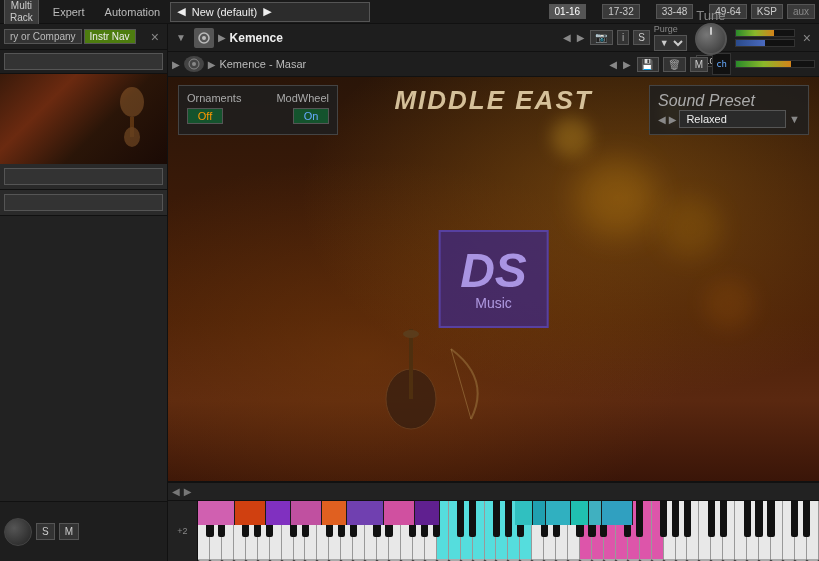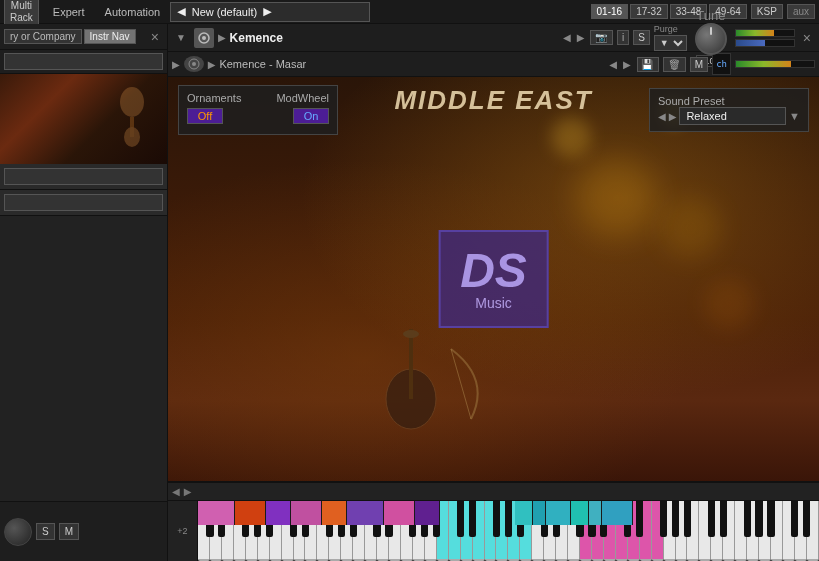--- a/index.html
+++ b/index.html
@@ -111,21 +111,21 @@
       gap: 2px;
     }
     .sidebar-tab {
       background: #333;
       border: 1px solid #555;
       color: #bbb;
       font-size: 10px;
       padding: 1px 5px;
       cursor: pointer;
     }
-    .sidebar-tab.active { background: #737373; color: #eee; }
+    .sidebar-tab.active { background: #4d7c0f; color: #eee; }
     .sidebar-close {
       margin-left: auto;
       color: #888;
       cursor: pointer;
       font-size: 12px;
     }
     .sidebar-search {
       background: #1e1e1e;
       border-bottom: 1px solid #111;
       padding: 3px 4px;
@@ -367,21 +367,21 @@
       min-width: 160px;
     }
     .controls-row {
       display: flex;
       justify-content: space-between;
       align-items: center;
       margin-bottom: 4px;
     }
     .ctrl-label { color: #aaa; font-size: 11px; }
     .ctrl-value {
-      background: #4c1d95;
+      background: #14532d;
       border: 1px solid #555;
       color: #f90;
       font-size: 11px;
       padding: 1px 4px;
       min-width: 36px;
       text-align: center;
     }
     .ctrl-value.on { color: #6af; }
 
     .discovery-text {
@@ -408,21 +408,21 @@
       font-style: italic;
       display: block;
     }
 
     .controls-right {
       background: rgba(30,30,30,0.85);
       border: 1px solid #444;
       padding: 6px 8px;
       min-width: 160px;
     }
-    .sound-preset-label { color: #aaa; font-size: 11px; margin-bottom: 0; display: block; }
+    .sound-preset-label { color: #aaa; font-size: 16px; margin-bottom: 0; display: block; font-style: italic; }
     .preset-selector {
       display: flex;
       align-items: center;
       gap: 3px;
     }
     .preset-nav { color: #888; cursor: pointer; font-size: 10px; }
     .preset-name {
       background: #2a2a2a;
       border: 1px solid #555;
       color: #eee;
@@ -538,21 +538,21 @@
   <div class="top-bar-left">
     <div class="multi-rack-btn">Multi<br>Rack</div>
     <span class="top-menu-item">Expert</span>
     <span class="top-menu-item">Automation</span>
   </div>
   <div class="rack-selector">
     <span class="nav-arrow">◀</span>
     <span>New (default)</span>
     <span class="nav-arrow">▶</span>
   </div>
-  <div style="display:flex;gap:2px;margin-left:auto;">
+  <div style="display:flex;gap:16px;margin-left:auto;">
     <button class="range-btn active">01-16</button>
     <button class="range-btn">17-32</button>
     <button class="range-btn">33-48</button>
     <button class="range-btn">49-64</button>
   </div>
   <button class="ksp-btn">KSP</button>
   <button class="aux-btn">aux</button>
 </div>
 
 <div class="main-layout">

